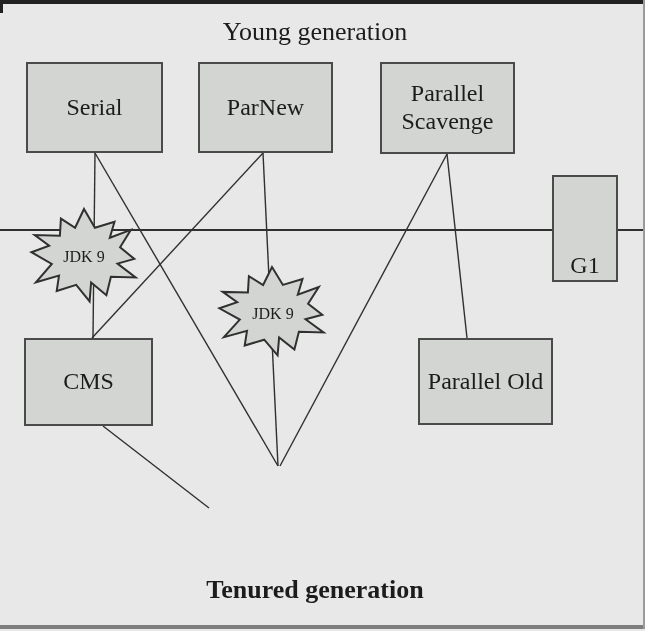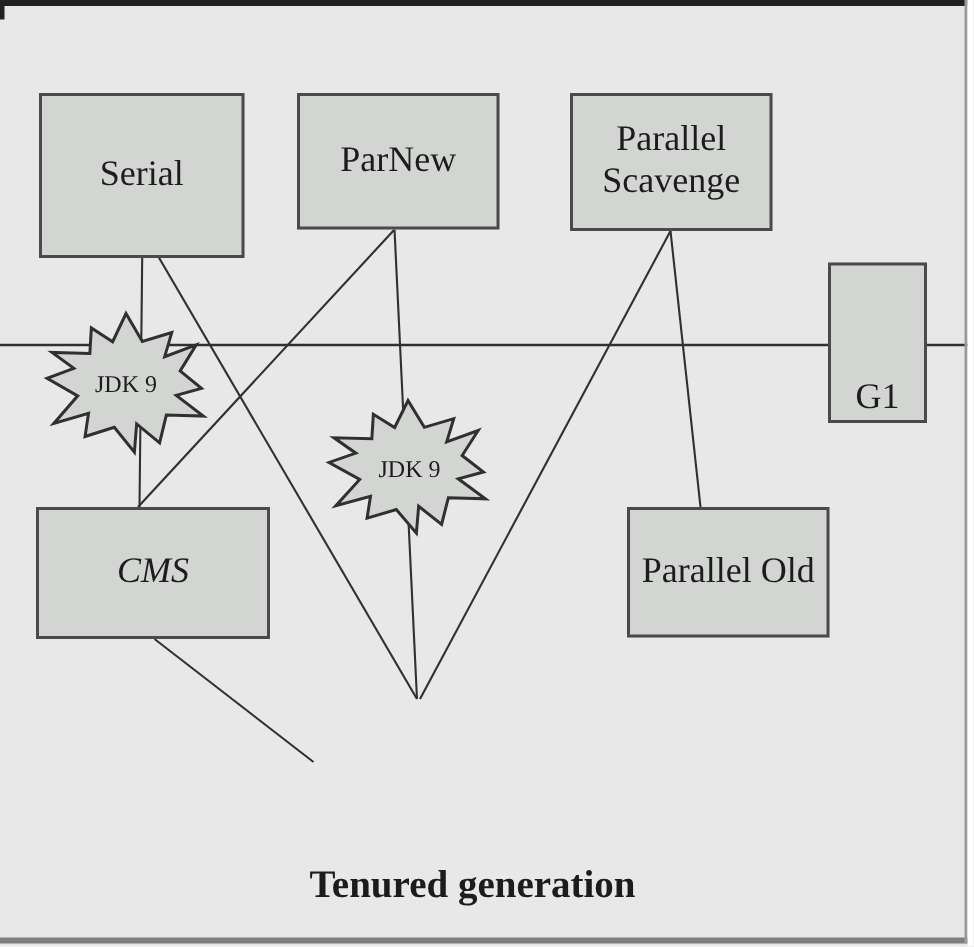--- a/index.html
+++ b/index.html
@@ -38,35 +38,36 @@
         <line x1="447" y1="154" x2="280" y2="466" class="edge"></line>
         <line x1="447" y1="154" x2="467" y2="338" class="edge"></line>
         <line x1="103" y1="426" x2="209" y2="508" class="edge"></line>
       </g>
     <g id="stars">
         <polygon points="84.0,209.0 94.9,227.7 114.5,221.7 109.8,237.8 130.8,229.9 120.1,247.3 134.3,258.9 117.5,263.6 135.6,277.4 110.9,276.7 106.4,295.2 91.1,282.6 89.6,301.4 76.2,284.9 56.7,291.0 59.0,275.6 35.9,282.3 51.8,263.9 31.4,252.2 49.2,245.6 34.7,235.0 59.9,235.7 60.9,218.6 75.1,227.8" class="star"></polygon>
         <polygon points="272.0,267.0 282.9,284.9 302.5,279.1 297.8,294.6 318.8,287.0 308.1,303.7 322.3,314.7 305.5,319.2 323.6,332.5 298.9,331.8 294.4,349.6 279.1,337.5 277.6,355.4 264.2,339.7 244.7,345.5 247.0,330.8 223.9,337.2 239.8,319.6 219.4,308.3 237.2,302.1 222.7,291.9 247.9,292.5 248.9,276.2 263.1,285.0" class="star"></polygon>
       </g>
   </svg>
 
+  <div class="caption" style="left:315px;top:17px;">Young generation</div>
   <div class="caption" style="left:315px;top:575px;font-weight:bold;">Tenured generation</div>
 
-  <div class="node" style="left:26px;top:62px;width:137px;height:110px;">
+  <div class="node" style="left:26px;top:62px;width:137px;height:91px;">
       <span>Serial</span>
     </div>
   <div class="node" style="left:380px;top:62px;width:135px;height:92px;padding:0 14px;">
       <span>Parallel Scavenge</span>
     </div>
   <div class="node" style="left:198px;top:62px;width:135px;height:91px;">
       <span>ParNew</span>
     </div>
   <div class="node" style="left:552px;top:175px;width:66px;height:107px;align-items:flex-end;">
       <span>G1</span>
     </div>
-  <div class="node" style="left:24px;top:338px;width:156px;height:88px;font-style:italic;">
+  <div class="node" style="left:24px;top:338px;width:129px;height:88px;">
       <span>CMS</span>
     </div>
   <div class="node" style="left:402px;top:338px;width:135px;height:87px;margin-left:16px;">
       <span>Parallel Old</span>
     </div>
 
   <div class="badge-label" style="left:84px;top:257px;">JDK 9</div>
   <div class="badge-label" style="left:273px;top:314px;">JDK 9</div>
 </div>
 

